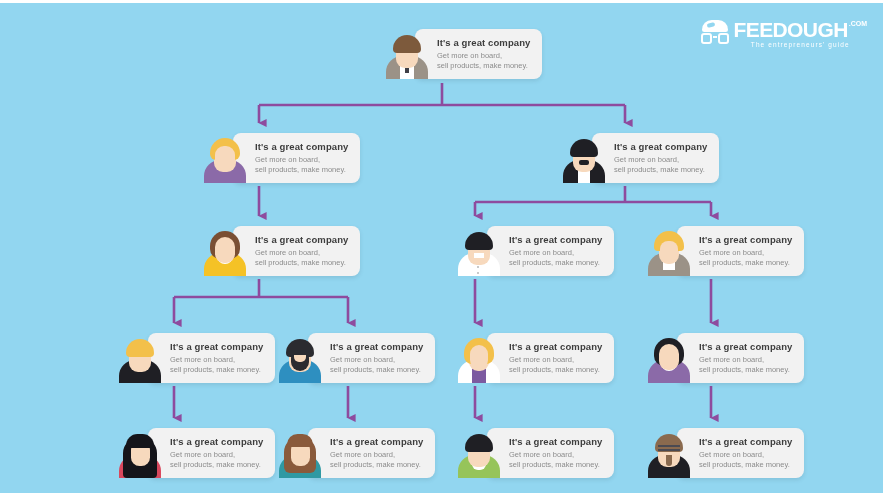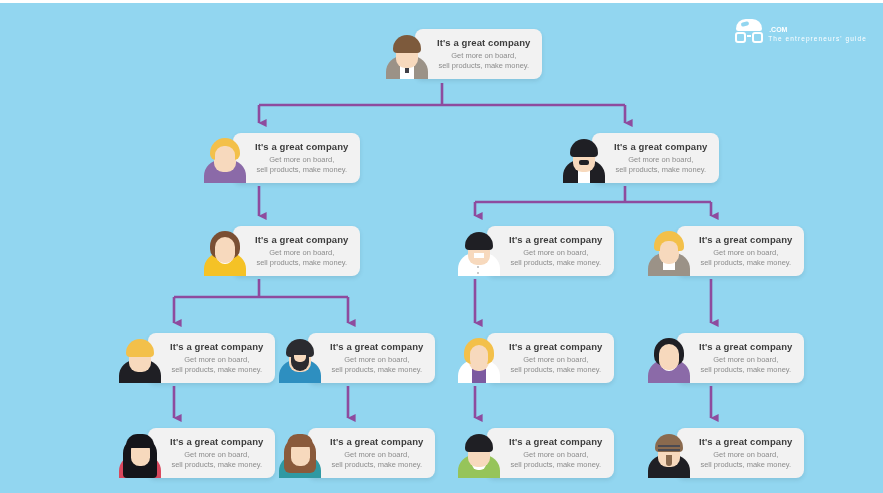--- a/index.html
+++ b/index.html
@@ -92,21 +92,21 @@
     margin-left: -14px;
     box-shadow: 0 2px 4px rgba(40,60,80,0.13);
     min-width: 116px;
     z-index: 1;
   }
   .card .title {
     font-size: 9.5px; font-weight: bold; color: #3d3d3d;
     letter-spacing: 0.1px; line-height: 11px; white-space: nowrap;
   }
   .card .sub1, .card .sub2 {
-    font-size: 7.5px; color: #8c8c8c; line-height: 9.5px; white-space: nowrap; text-align: center;
+    font-size: 7.5px; color: #8c8c8c; line-height: 9.5px; white-space: nowrap;
   }
   .card .sub1 { margin-top: 3px; }
 </style>
 </head>
 <body>
 
 <div id="canvas">
 
   <svg id="wires" viewBox="0 0 883 493" preserveAspectRatio="none">
     <defs>
@@ -148,20 +148,21 @@
     <div class="face">
       <div class="hair"></div>
       <div class="glasses">
         <div class="lens l"></div>
         <div class="bridge"></div>
         <div class="lens r"></div>
       </div>
     </div>
     <div class="wordmark">
       <div class="brand">
+        <span>FEEDOUGH</span>
         <span class="dotcom">.COM</span>
       </div>
       <div class="tagline">The entrepreneurs' guide</div>
     </div>
   </div>
 
   <div class="node" style="left:385px; top:26px;">
     <div class="avatar">
       <div class="av-body" style="background:#9b9287;"></div>
       <div class="av-extra" style="left:15px; bottom:0; width:14px; height:23px; background:#ffffff;"></div>

